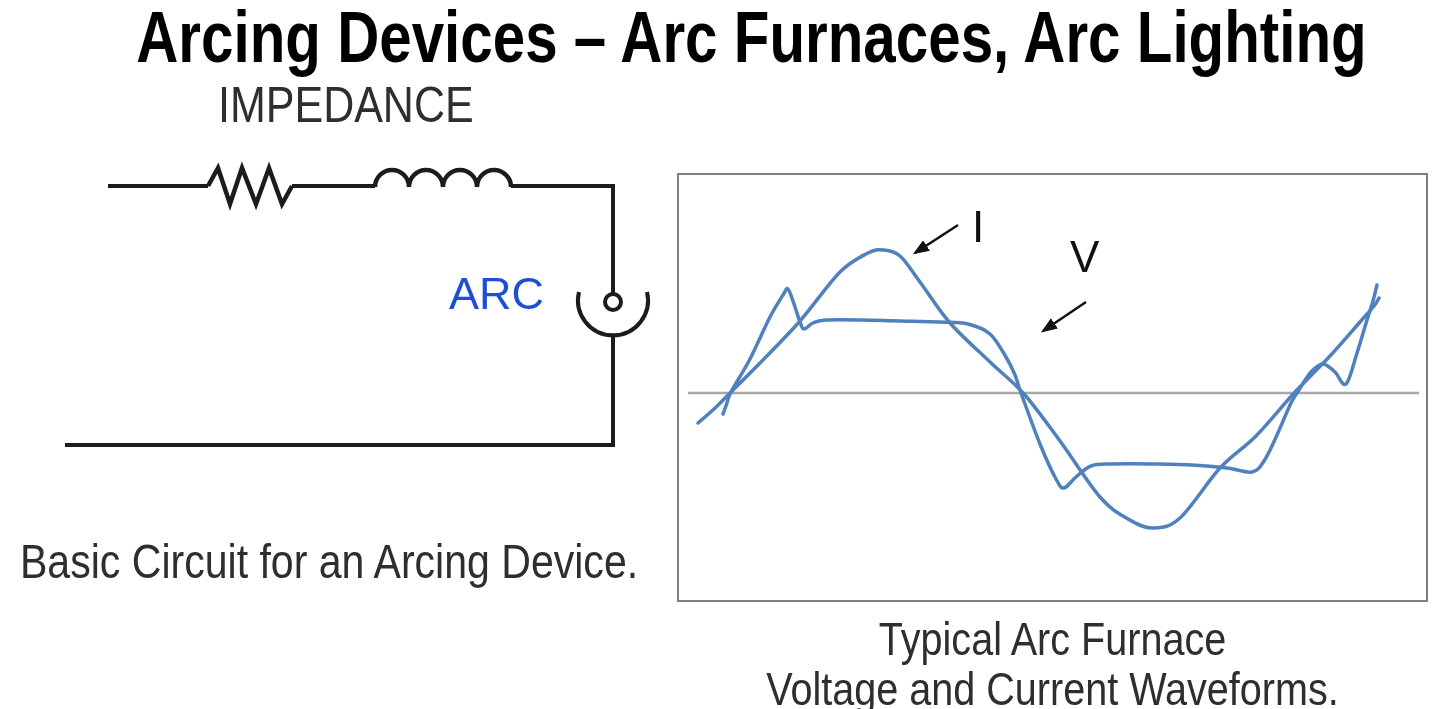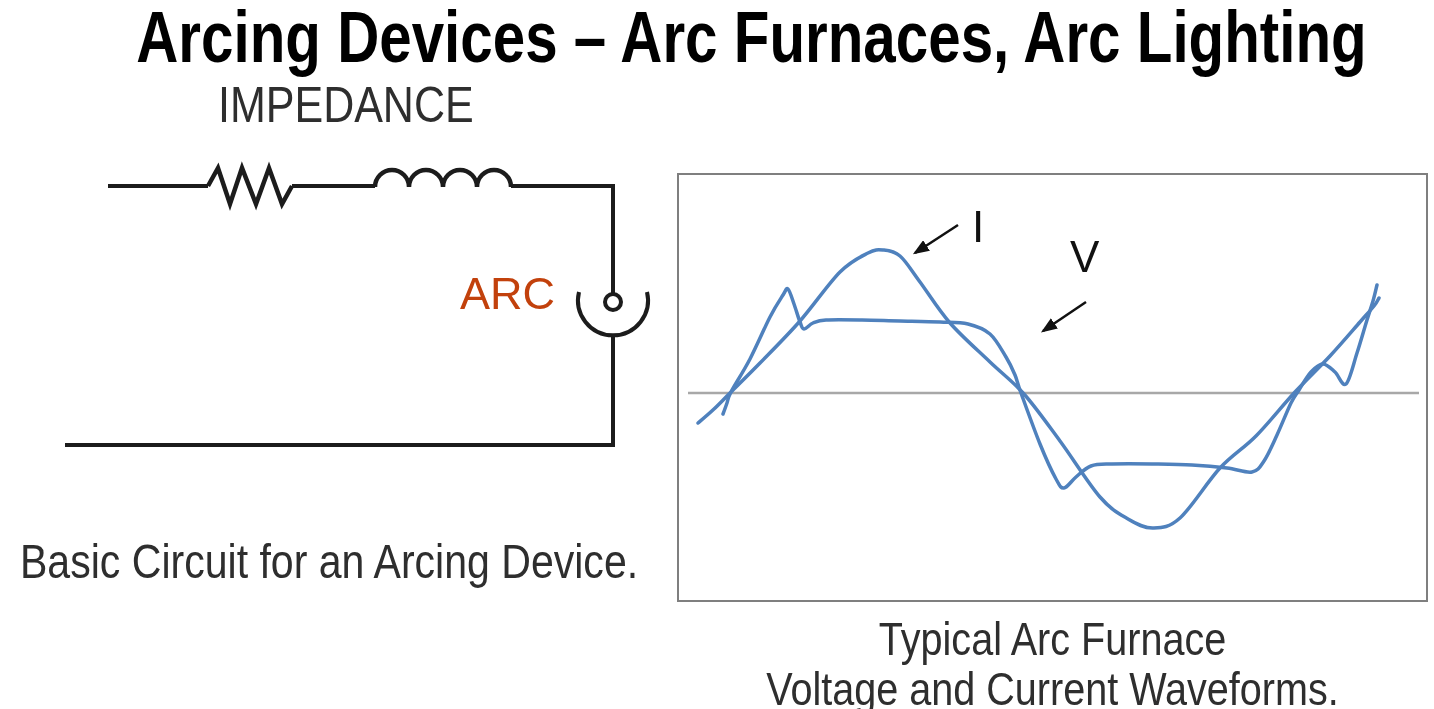--- a/index.html
+++ b/index.html
@@ -11,21 +11,21 @@
   #slide-title{
     left:0;top:1px;width:1434px;text-align:center;
     font-size:72px;font-weight:bold;color:#000;line-height:1;
     transform:scaleX(0.81);transform-origin:50% 0;white-space:nowrap;
   }
   #impedance-label{
     left:218px;top:80px;font-size:50px;color:#2e2e2e;line-height:1;
     transform:scaleX(0.86);transform-origin:0 0;white-space:nowrap;
   }
   #arc-label{
-    left:460px;top:271px;font-size:45px;color:#c2410c;line-height:1;white-space:nowrap;
+    left:449px;top:271px;font-size:45px;color:#1d4ed8;line-height:1;white-space:nowrap;
   }
   #circuit-caption{
     left:20px;top:538px;font-size:48px;color:#2e2e2e;line-height:1;
     transform:scaleX(0.855);transform-origin:0 0;white-space:nowrap;
   }
   #circuit-svg{left:0;top:0;width:1434px;height:709px;}
   #waveform-panel{
     left:677px;top:173px;width:747px;height:425px;
     border:2px solid #7f7f7f;background:#fff;
   }

